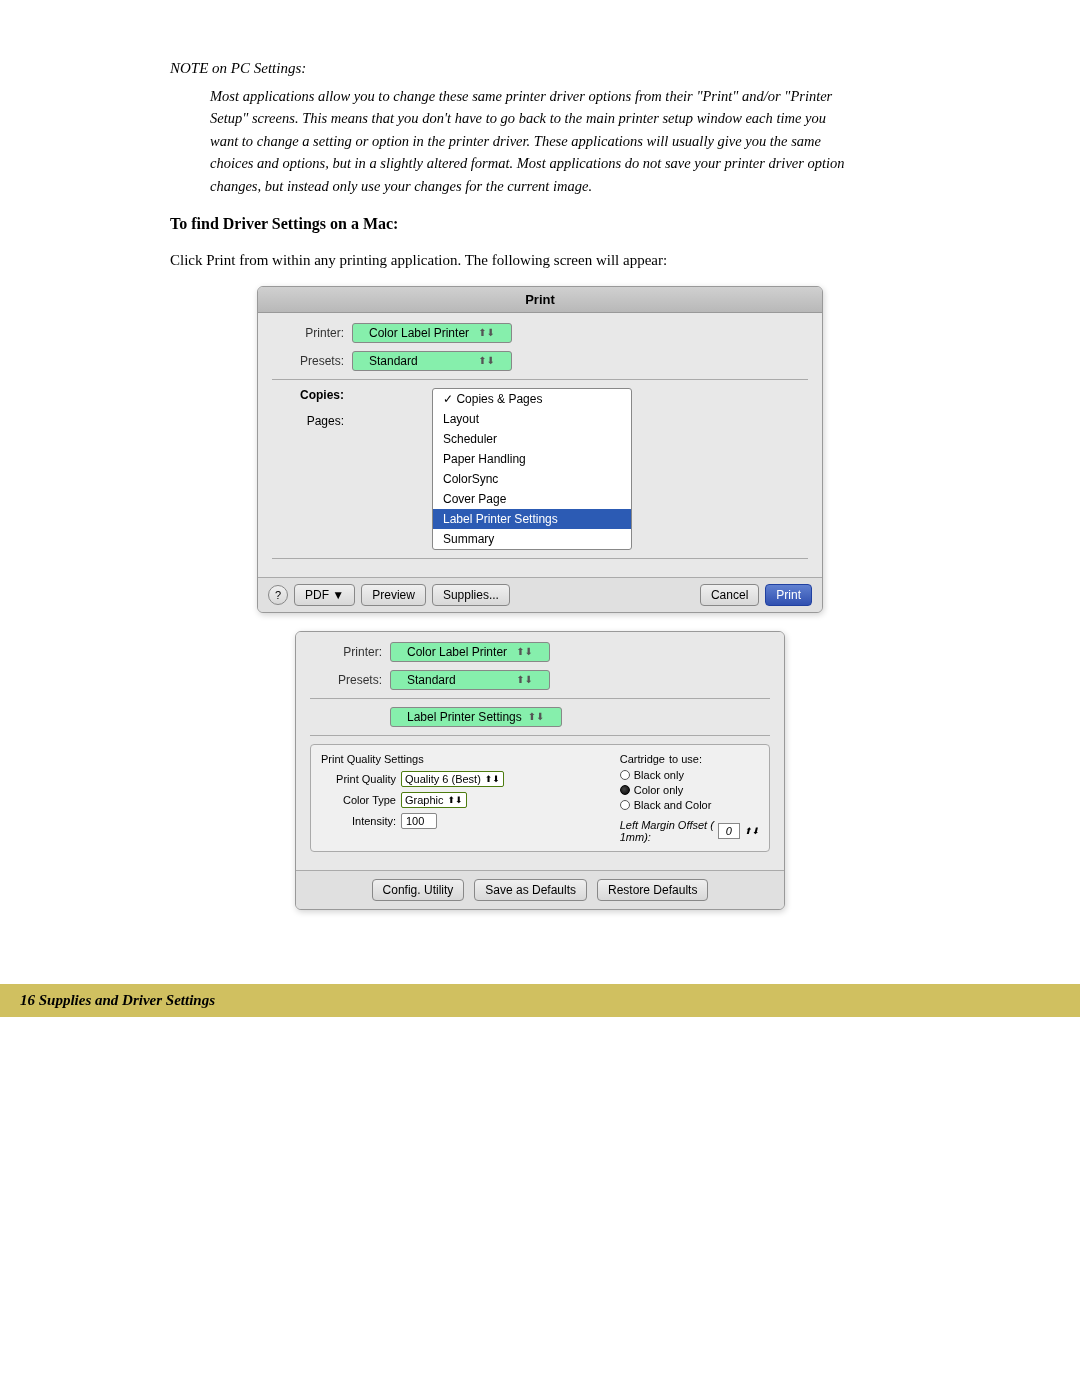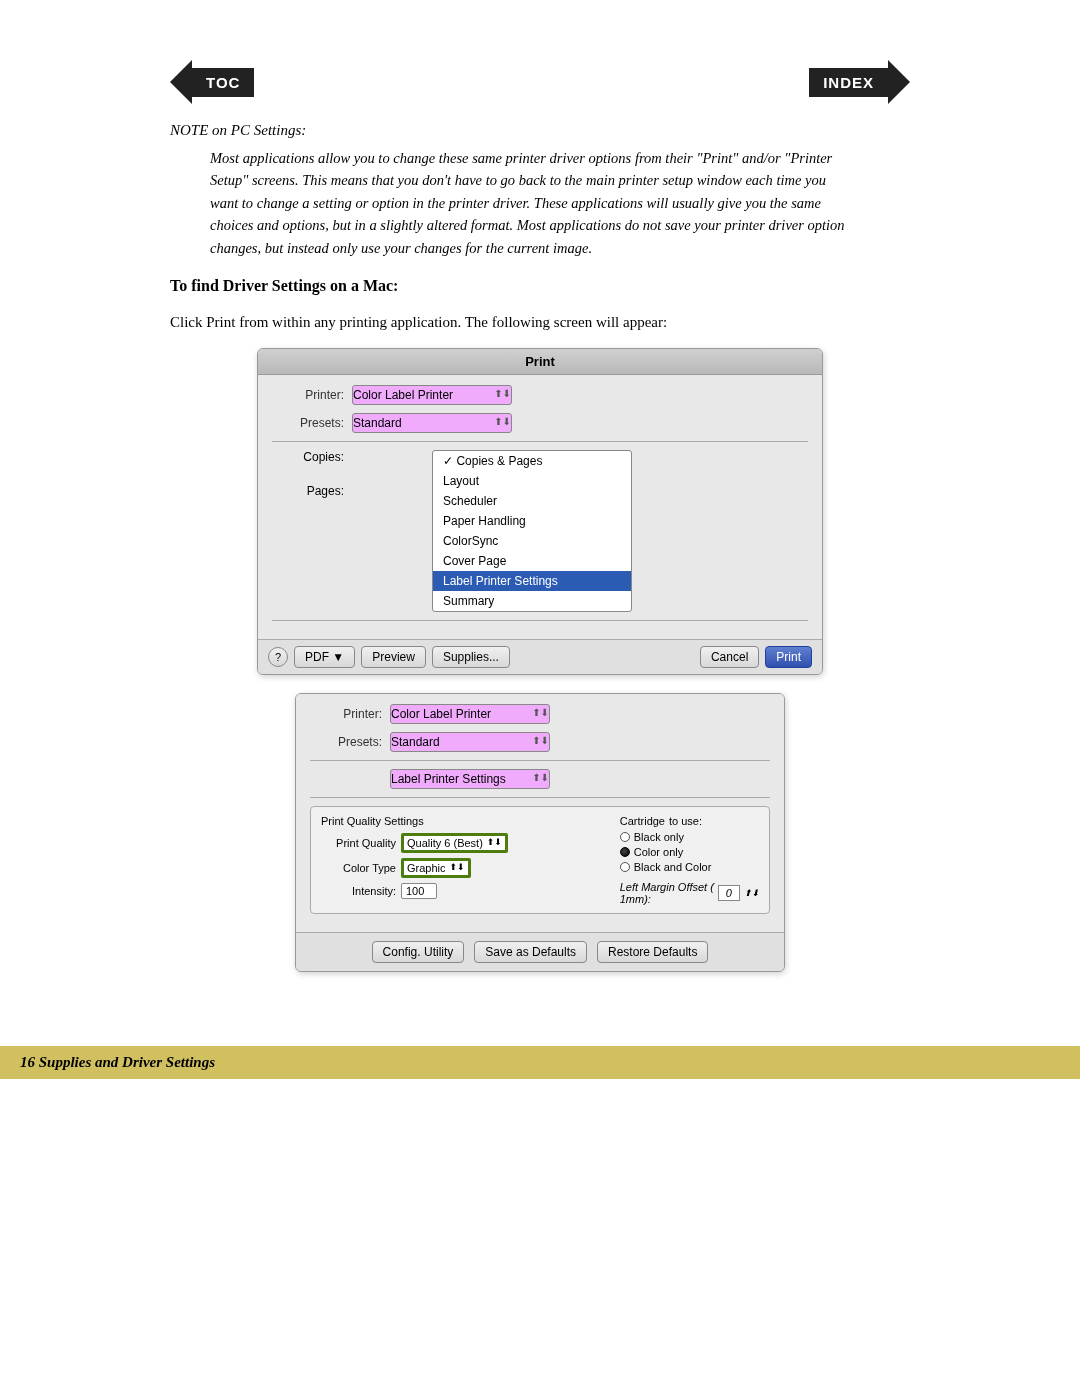--- a/index.html
+++ b/index.html
@@ -118,28 +118,28 @@
       font-size: 12px;
     }
     .dialog-label {
       text-align: right;
       width: 72px;
       margin-right: 8px;
       color: #333;
       flex-shrink: 0;
     }
     .dialog-select {
-      background: #f0abfc;
+      background: #86efac;
       border: 1px solid #888;
       border-radius: 3px;
-      padding: 2px 0;
+      padding: 2px 16px;
       font-size: 12px;
       font-family: Arial, sans-serif;
       display: flex;
-      align-items: flex-start;
+      align-items: center;
       justify-content: space-between;
       min-width: 160px;
     }
     .dialog-select-arrow {
       font-size: 10px;
       color: #555;
       margin-left: 6px;
     }
     .dialog-separator {
       border: none;
@@ -249,25 +249,26 @@
       margin-bottom: 5px;
     }
     .pq-label {
       width: 75px;
       font-size: 11px;
       text-align: right;
       margin-right: 5px;
     }
     .pq-select {
       background: #fff;
-      border: 3px solid #4d7c0f;
+      border: 1px solid #4d7c0f;
       border-radius: 2px;
       font-size: 11px;
       padding: 1px 3px;
       display: flex;
+      align-items: center;
     }
     .radio-group { display: flex; flex-direction: column; gap: 3px; }
     .radio-row { display: flex; align-items: center; gap: 4px; font-size: 11px; }
     .radio-circle {
       width: 10px; height: 10px;
       border-radius: 50%;
       border: 1px solid #555;
       display: inline-block;
       background: #fff;
       flex-shrink: 0;
@@ -327,30 +328,20 @@
 
     .full-width-content {
       width: 100%;
     }
   </style>
 </head>
 <body>
 
 <div class="page">
 
-  <div class="nav-buttons">
-    <div class="nav-btn">
-      <div class="nav-arrow-left"></div>
-      <div class="nav-label">TOC</div>
-    </div>
-    <div class="nav-btn">
-      <div class="nav-label">INDEX</div>
-      <div class="nav-arrow-right"></div>
-    </div>
-  </div>
 
   <div class="note-heading">NOTE on PC Settings:</div>
 
   <div class="note-body">Most applications allow you to change these same printer driver options from their "Print" and/or "Printer Setup" screens. This means that you don't have to go back to the main printer setup window each time you want to change a setting or option in the printer driver. These applications will usually give you the same choices and options, but in a slightly altered format. Most applications do not save your printer driver option changes, but instead only use your changes for the current image.</div>
 
   <div class="section-heading">To find Driver Settings on a Mac:</div>
 
   <div class="section-intro">Click Print from within any printing application.  The following screen will appear:</div>
 
   <div class="full-width-content">
@@ -370,21 +361,21 @@
           <div class="dialog-label">Presets:</div>
           <div class="dialog-select">
             <span>Standard</span>
             <span class="dialog-select-arrow">⬆⬇</span>
           </div>
         </div>
         <hr class="dialog-separator">
 
         <div style="display:flex; align-items:flex-start; margin-bottom:8px;">
           <div style="width:72px; text-align:right; margin-right:8px; font-family:Arial,sans-serif; font-size:12px;">
-            <div style="margin-bottom:20px;">Copies:</div>
+            <div style="margin-bottom:12px;font-weight:bold;">Copies:</div>
             <div>Pages:</div>
           </div>
           <div class="dropdown-menu">
             <div class="dropdown-item checked">Copies &amp; Pages</div>
             <div class="dropdown-item">Layout</div>
             <div class="dropdown-item">Scheduler</div>
             <div class="dropdown-item">Paper Handling</div>
             <div class="dropdown-item">ColorSync</div>
             <div class="dropdown-item">Cover Page</div>
             <div class="dropdown-item active">Label Printer Settings</div>

